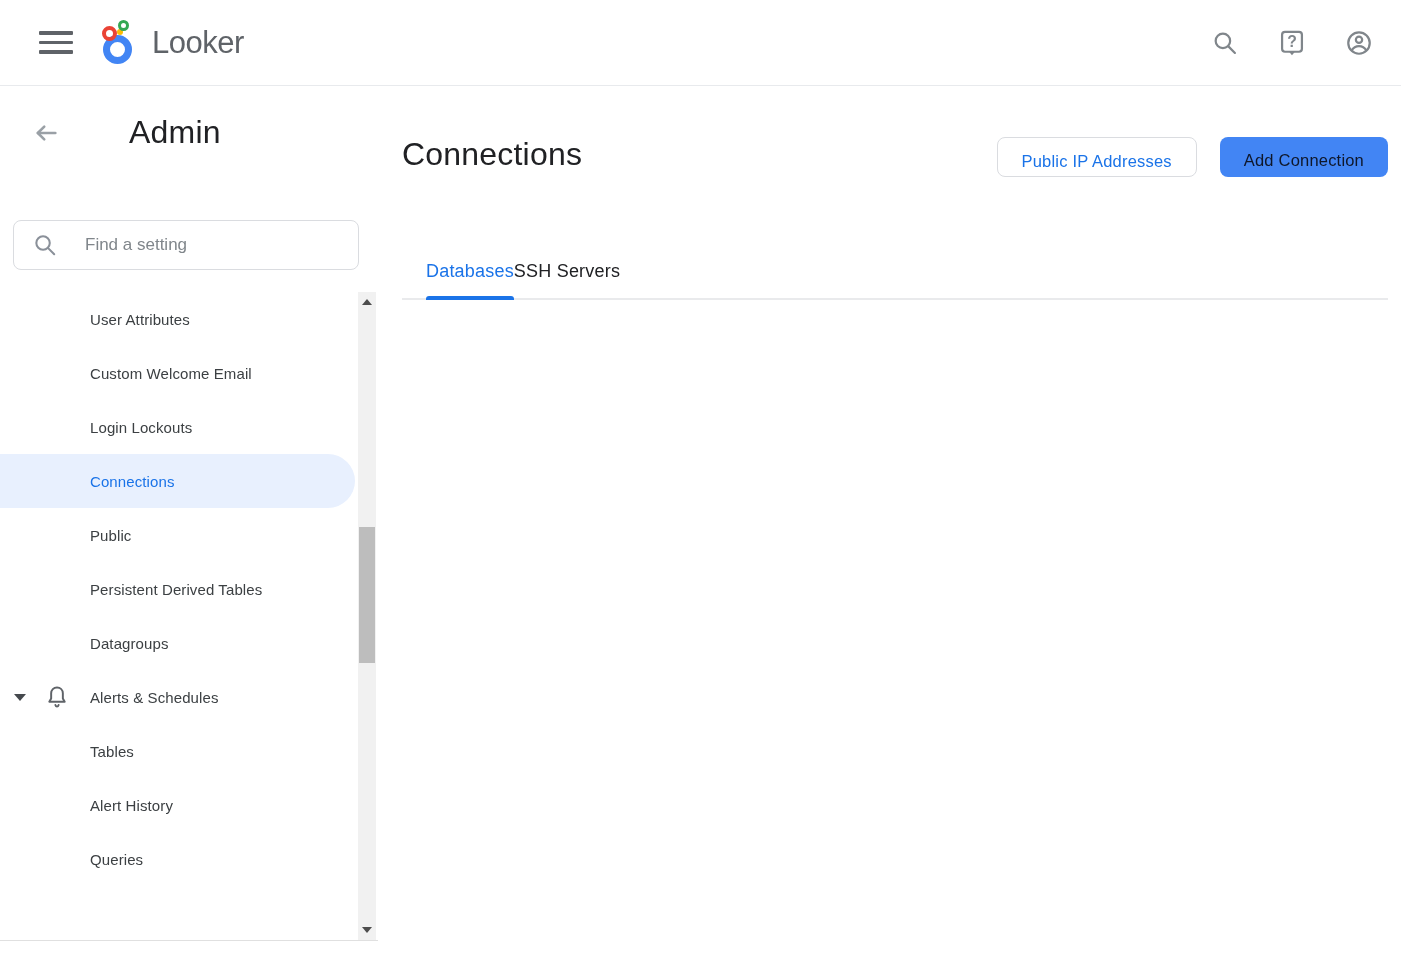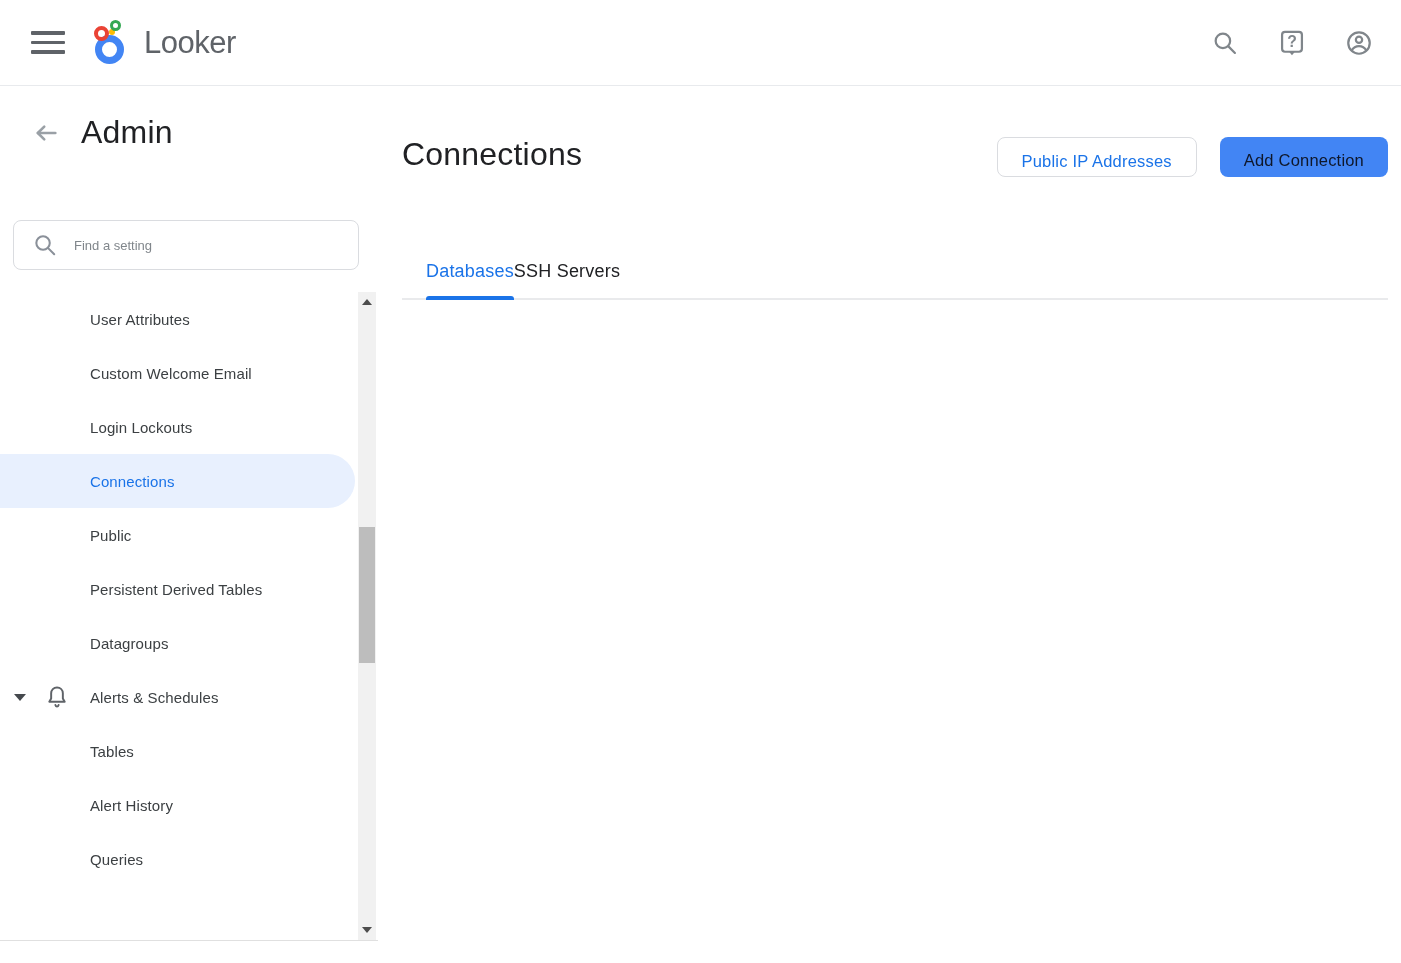--- a/index.html
+++ b/index.html
@@ -2,21 +2,21 @@
 <html><head>
 <meta charset="utf-8">
 <style>
   * { box-sizing: border-box; margin: 0; padding: 0; }
   html, body { width: 1401px; height: 963px; background: #fff; overflow: hidden;
     font-family: "Liberation Sans", "DejaVu Sans", sans-serif; }
 
   
   .topbar { position: absolute; top: 0; left: 0; width: 1401px; height: 86px;
     border-bottom: 1px solid #e8eaed; display: flex; align-items: center;
-    justify-content: space-between; padding: 0 22px 0 28px; background: #fff; }
+    justify-content: space-between; padding: 0 22px 0 36px; background: #fff; }
   .tb-left { display: flex; align-items: center; gap: 26px; }
   .hamburger { width: 40px; height: 40px; display: flex; flex-direction: column;
     justify-content: center; gap: 6px; background: none; border: none; cursor: pointer; padding: 3px; }
   .hamburger i { display: block; width: 34px; height: 3.5px; background: #5f6368; border-radius: 1px; }
   .brand { display: flex; align-items: center; gap: 12px; }
   .logo { position: relative; width: 38px; height: 46px; }
   .logo span { position: absolute; border-radius: 50%; }
   .lg-blue { left: 1px; top: 15px; width: 29px; height: 29px; border: 7.5px solid #4285f4; }
   .lg-red { left: 0; top: 6px; width: 15px; height: 15px; border: 4.5px solid #ea4335; }
   .lg-yellow { left: 15px; top: 9px; width: 6px; height: 6px; background: #fbbc04; }
@@ -26,26 +26,26 @@
   .icon-btn { width: 40px; height: 40px; display: flex; align-items: center; justify-content: center;
     background: none; border: none; cursor: pointer; }
   .icon-btn svg { display: block; }
 
   
   .sidebar { position: absolute; top: 86px; left: 0; width: 378px; height: 855px;
     border-bottom: 1px solid #e0e0e0; background: #fff; }
   .admin-head { position: absolute; top: 28px; left: 31px; display: flex; align-items: center; gap: 20px; }
   .back-btn { background: none; border: none; cursor: pointer; width: 30px; height: 30px;
     display: flex; align-items: center; justify-content: center; }
-  .sidebar-title { font-size: 32px; color: #202124; font-weight: 400; letter-spacing: 0.2px; }
+  .sidebar-title { font-size: 32px; color: #202124; font-weight: 400; letter-spacing: 0.2px; margin-left: 48px; }
   .searchbox { position: absolute; top: 134px; left: 13px; width: 346px; height: 50px;
     border: 1px solid #dadce0; border-radius: 8px; display: flex; align-items: center;
     padding: 0 14px 0 18px; gap: 16px; background: #fff; }
-  .searchbox input { border: none; outline: none; flex: 1; font-size: 13px; color: #202124;
-    font-family: inherit; background: transparent; }
+  .searchbox input { border: none; outline: none; flex: 1; font-size: 17px; color: #202124;
+    font-family: inherit; background: transparent; margin-left: 11px; }
   .searchbox input::placeholder { color: #80868b; }
 
   .nav { position: absolute; top: 206px; left: 0; width: 378px; }
   .nav-row { position: relative; height: 54px; display: flex; align-items: center; cursor: pointer; }
   .nav-label { position: absolute; left: 90px; font-size: 15px; color: #3c4043; letter-spacing: 0.1px; }
   .nav-row.active { width: 355px; background: #e8f0fe; border-radius: 0 28px 28px 0; }
   .nav-row.active .nav-label { color: #1a73e8; }
   .chevron { position: absolute; left: 14px; width: 0; height: 0;
     border-left: 6px solid transparent; border-right: 6px solid transparent;
     border-top: 7px solid #45494d; }

